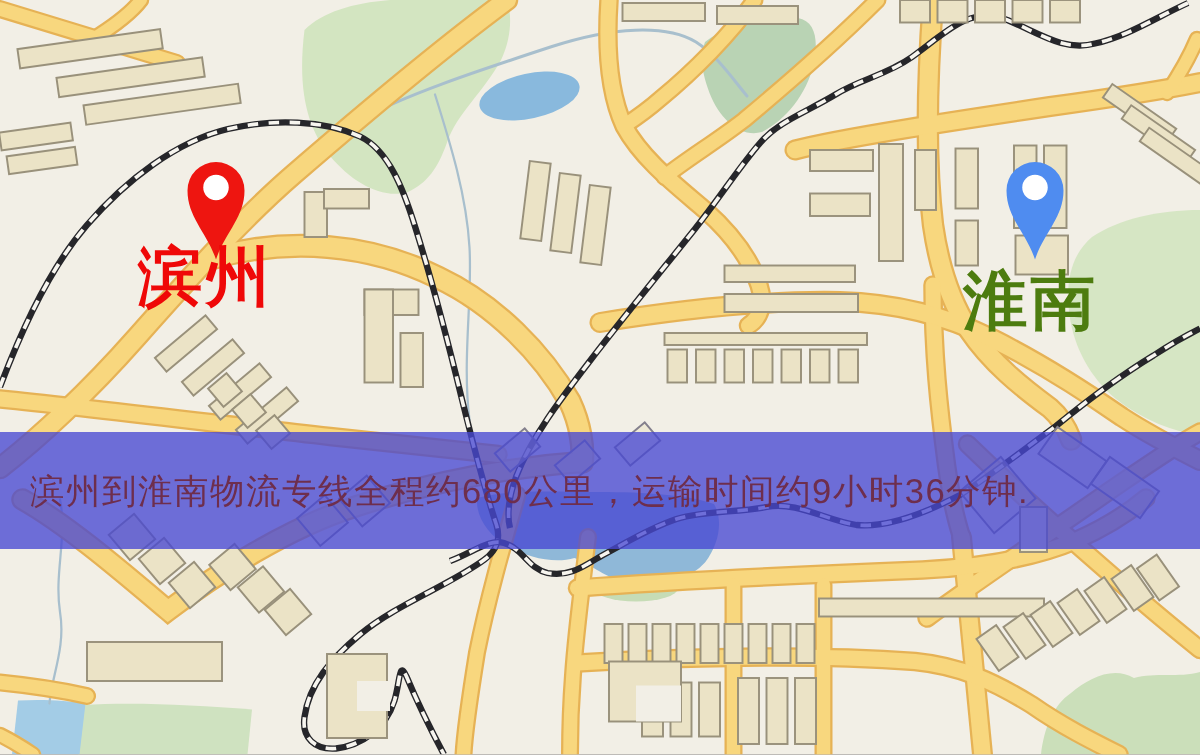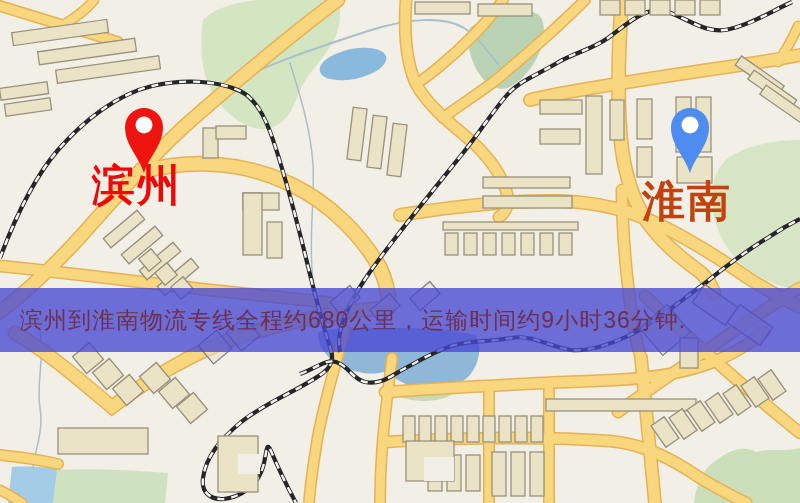--- a/index.html
+++ b/index.html
@@ -3,38 +3,38 @@
 <meta charset="utf-8">
 <style>
   html,body{margin:0;padding:0;background:#888;}
   .stage{
     position:relative;width:800px;height:503px;overflow:hidden;
     font-family:"Liberation Sans","DejaVu Sans",sans-serif;
     background:#f2efe6;
   }
   .stage svg.map{position:absolute;left:0;top:0;}
   .caption-band{
-    position:absolute;left:0;top:288px;width:800px;height:64px;
+    position:absolute;left:0;top:288px;width:800px;height:78px;
     background:rgba(72,72,210,0.78);
     display:flex;align-items:center;
   }
   .caption-text{
     margin-left:20px;
     font-size:23px;letter-spacing:1px;
     color:#6e2e4d;font-weight:500;white-space:nowrap;
   }
   .pin{position:absolute;width:44px;height:72px;}
   .pin-origin{left:122px;top:105px;}
   .pin-destination{left:668px;top:105px;}
   .marker-label{
     position:absolute;font-size:43px;font-weight:bold;letter-spacing:2px;
     line-height:1;white-space:nowrap;
   }
   .label-origin{left:92px;top:164px;color:#ef0808;}
-  .label-destination{left:642px;top:180px;color:#c2410c;}
+  .label-destination{left:642px;top:180px;color:#4d7c0f;}
   
   .road-casing{fill:none;stroke:#e6b255;stroke-linecap:round;}
   .road-fill{fill:none;stroke:#f8d77e;stroke-linecap:round;}
   .rail-base{fill:none;stroke:#26262a;stroke-width:4.2;stroke-linecap:butt;}
   .rail-dash{fill:none;stroke:#f7f5ef;stroke-width:2.4;stroke-dasharray:7 7;}
   .bld{fill:#ebe3c6;stroke:#99917b;stroke-width:1.3;}
   .bld-faint{fill:#ebe3c6;fill-opacity:.55;stroke:#84808d;stroke-width:1.3;}
   .river{fill:none;stroke:#a8bfcd;stroke-linecap:round;}
 </style>
 </head>

